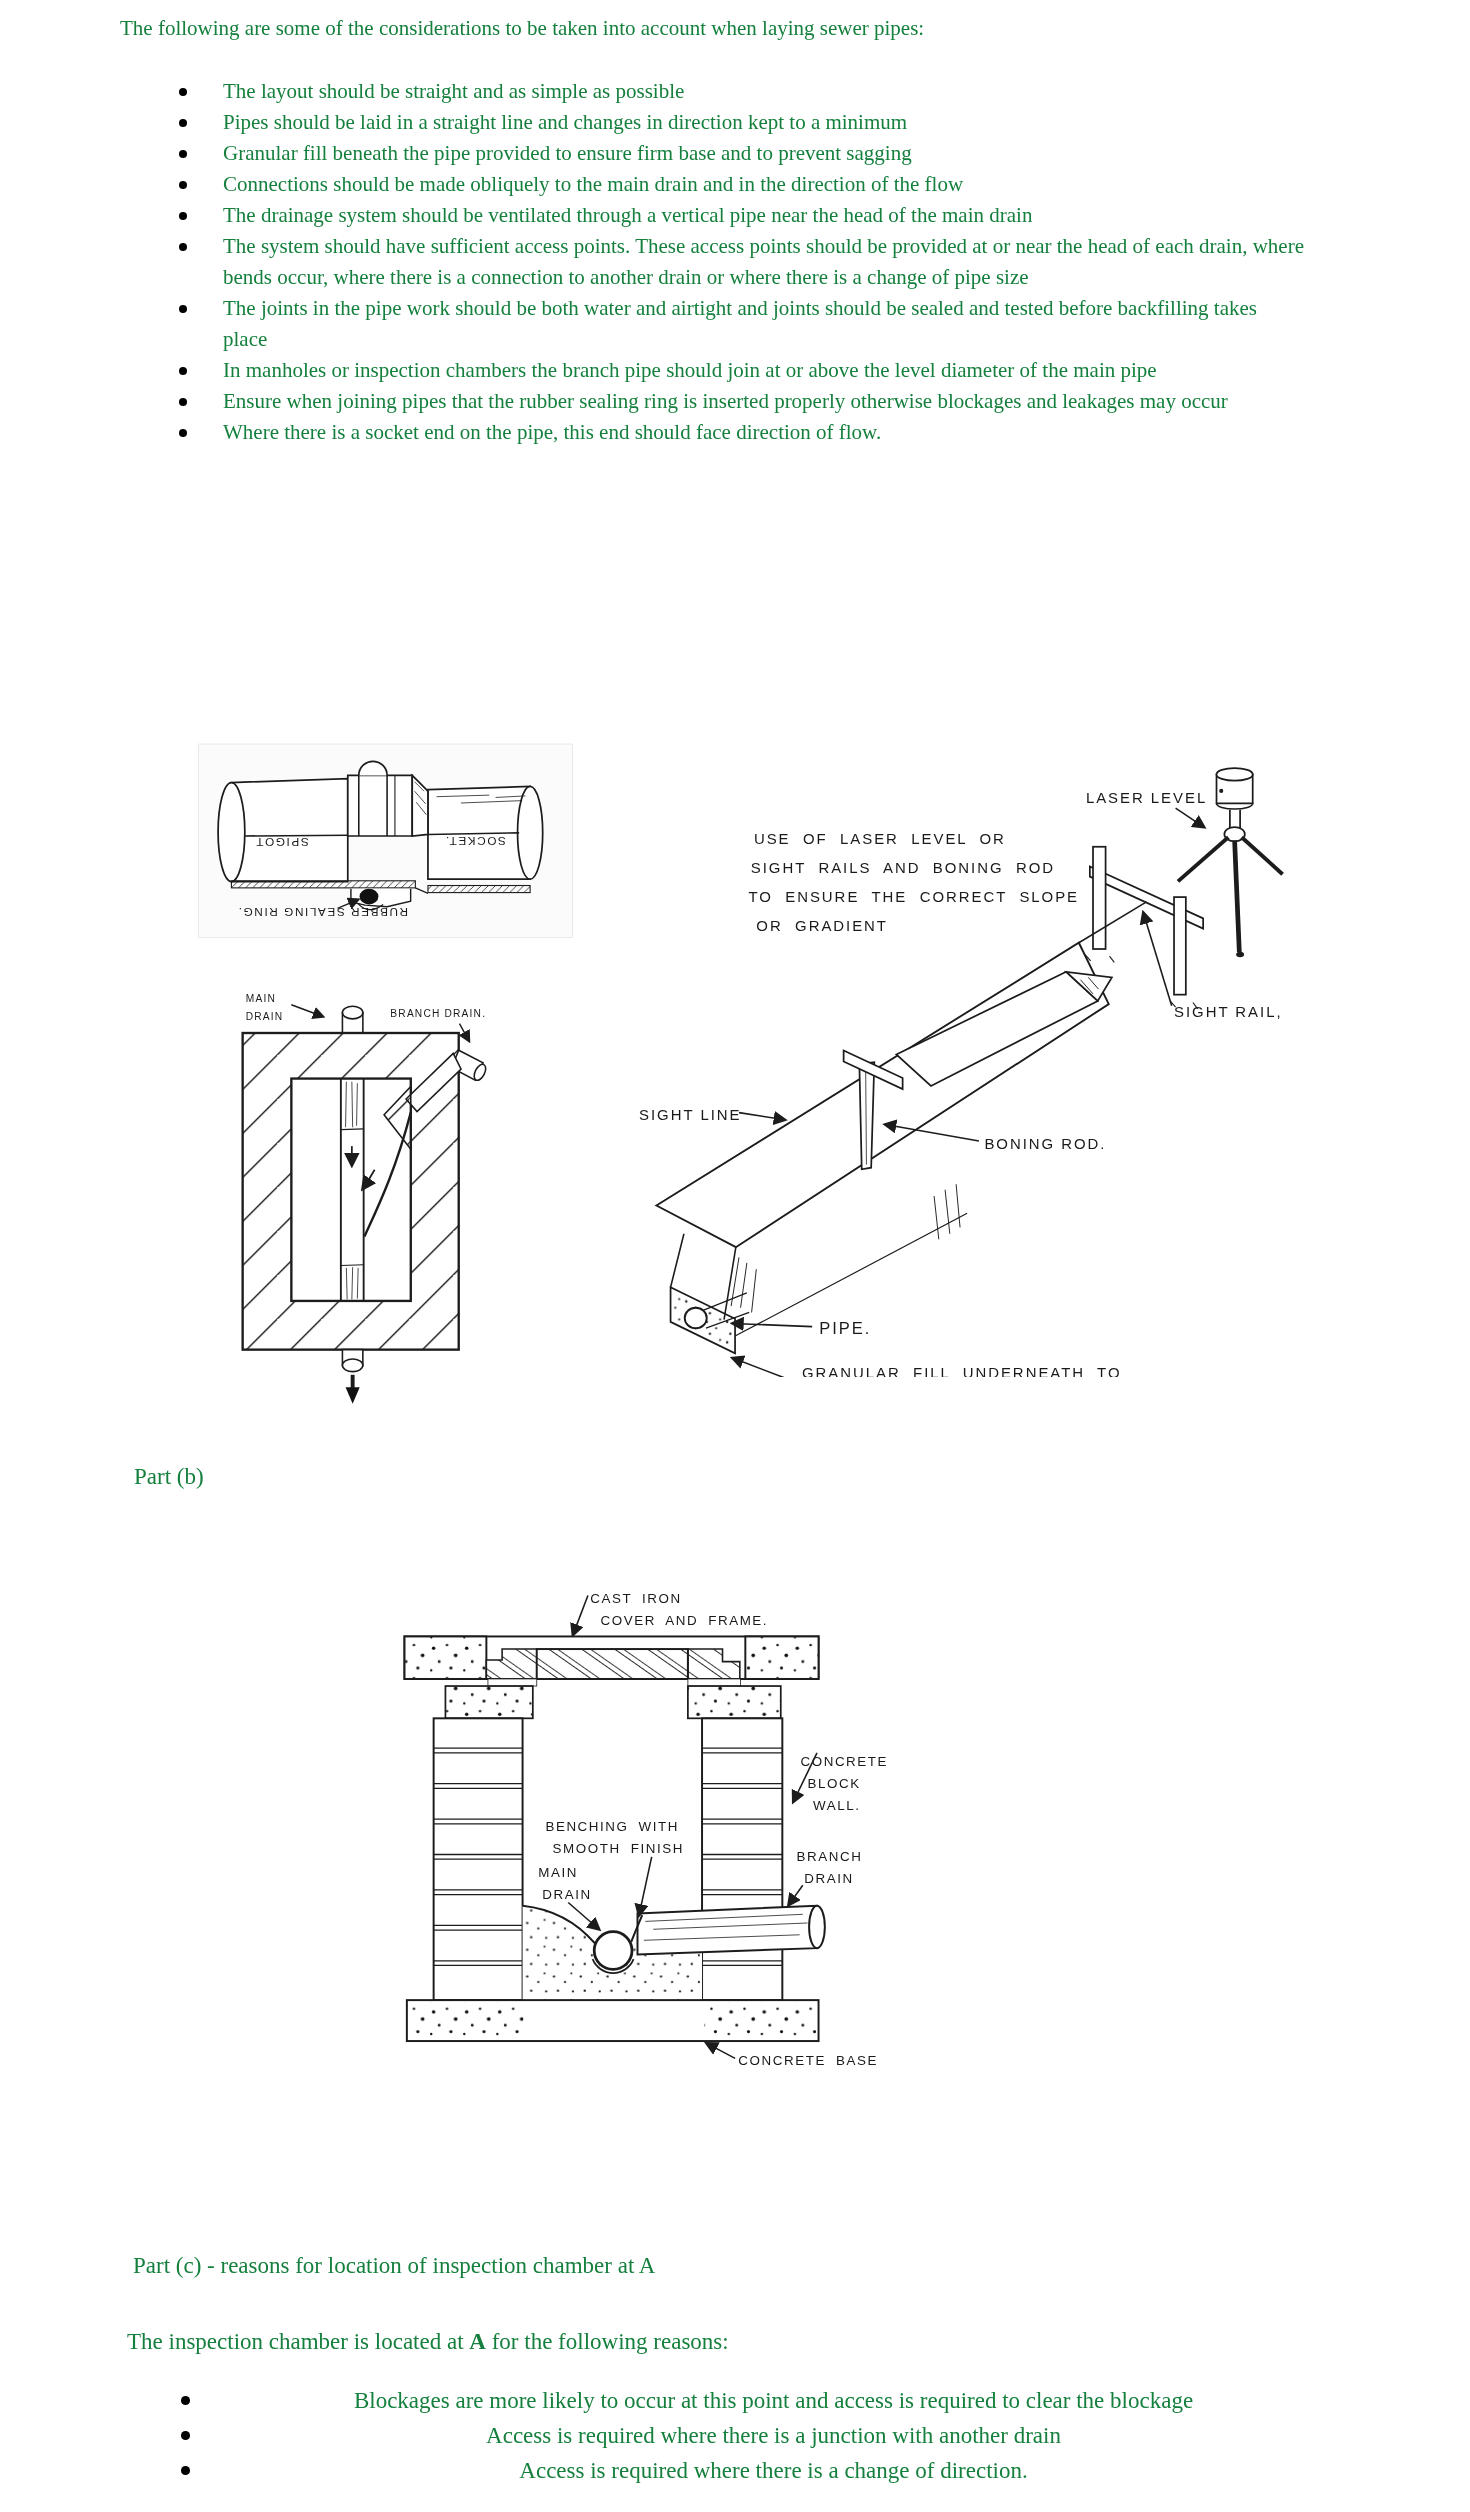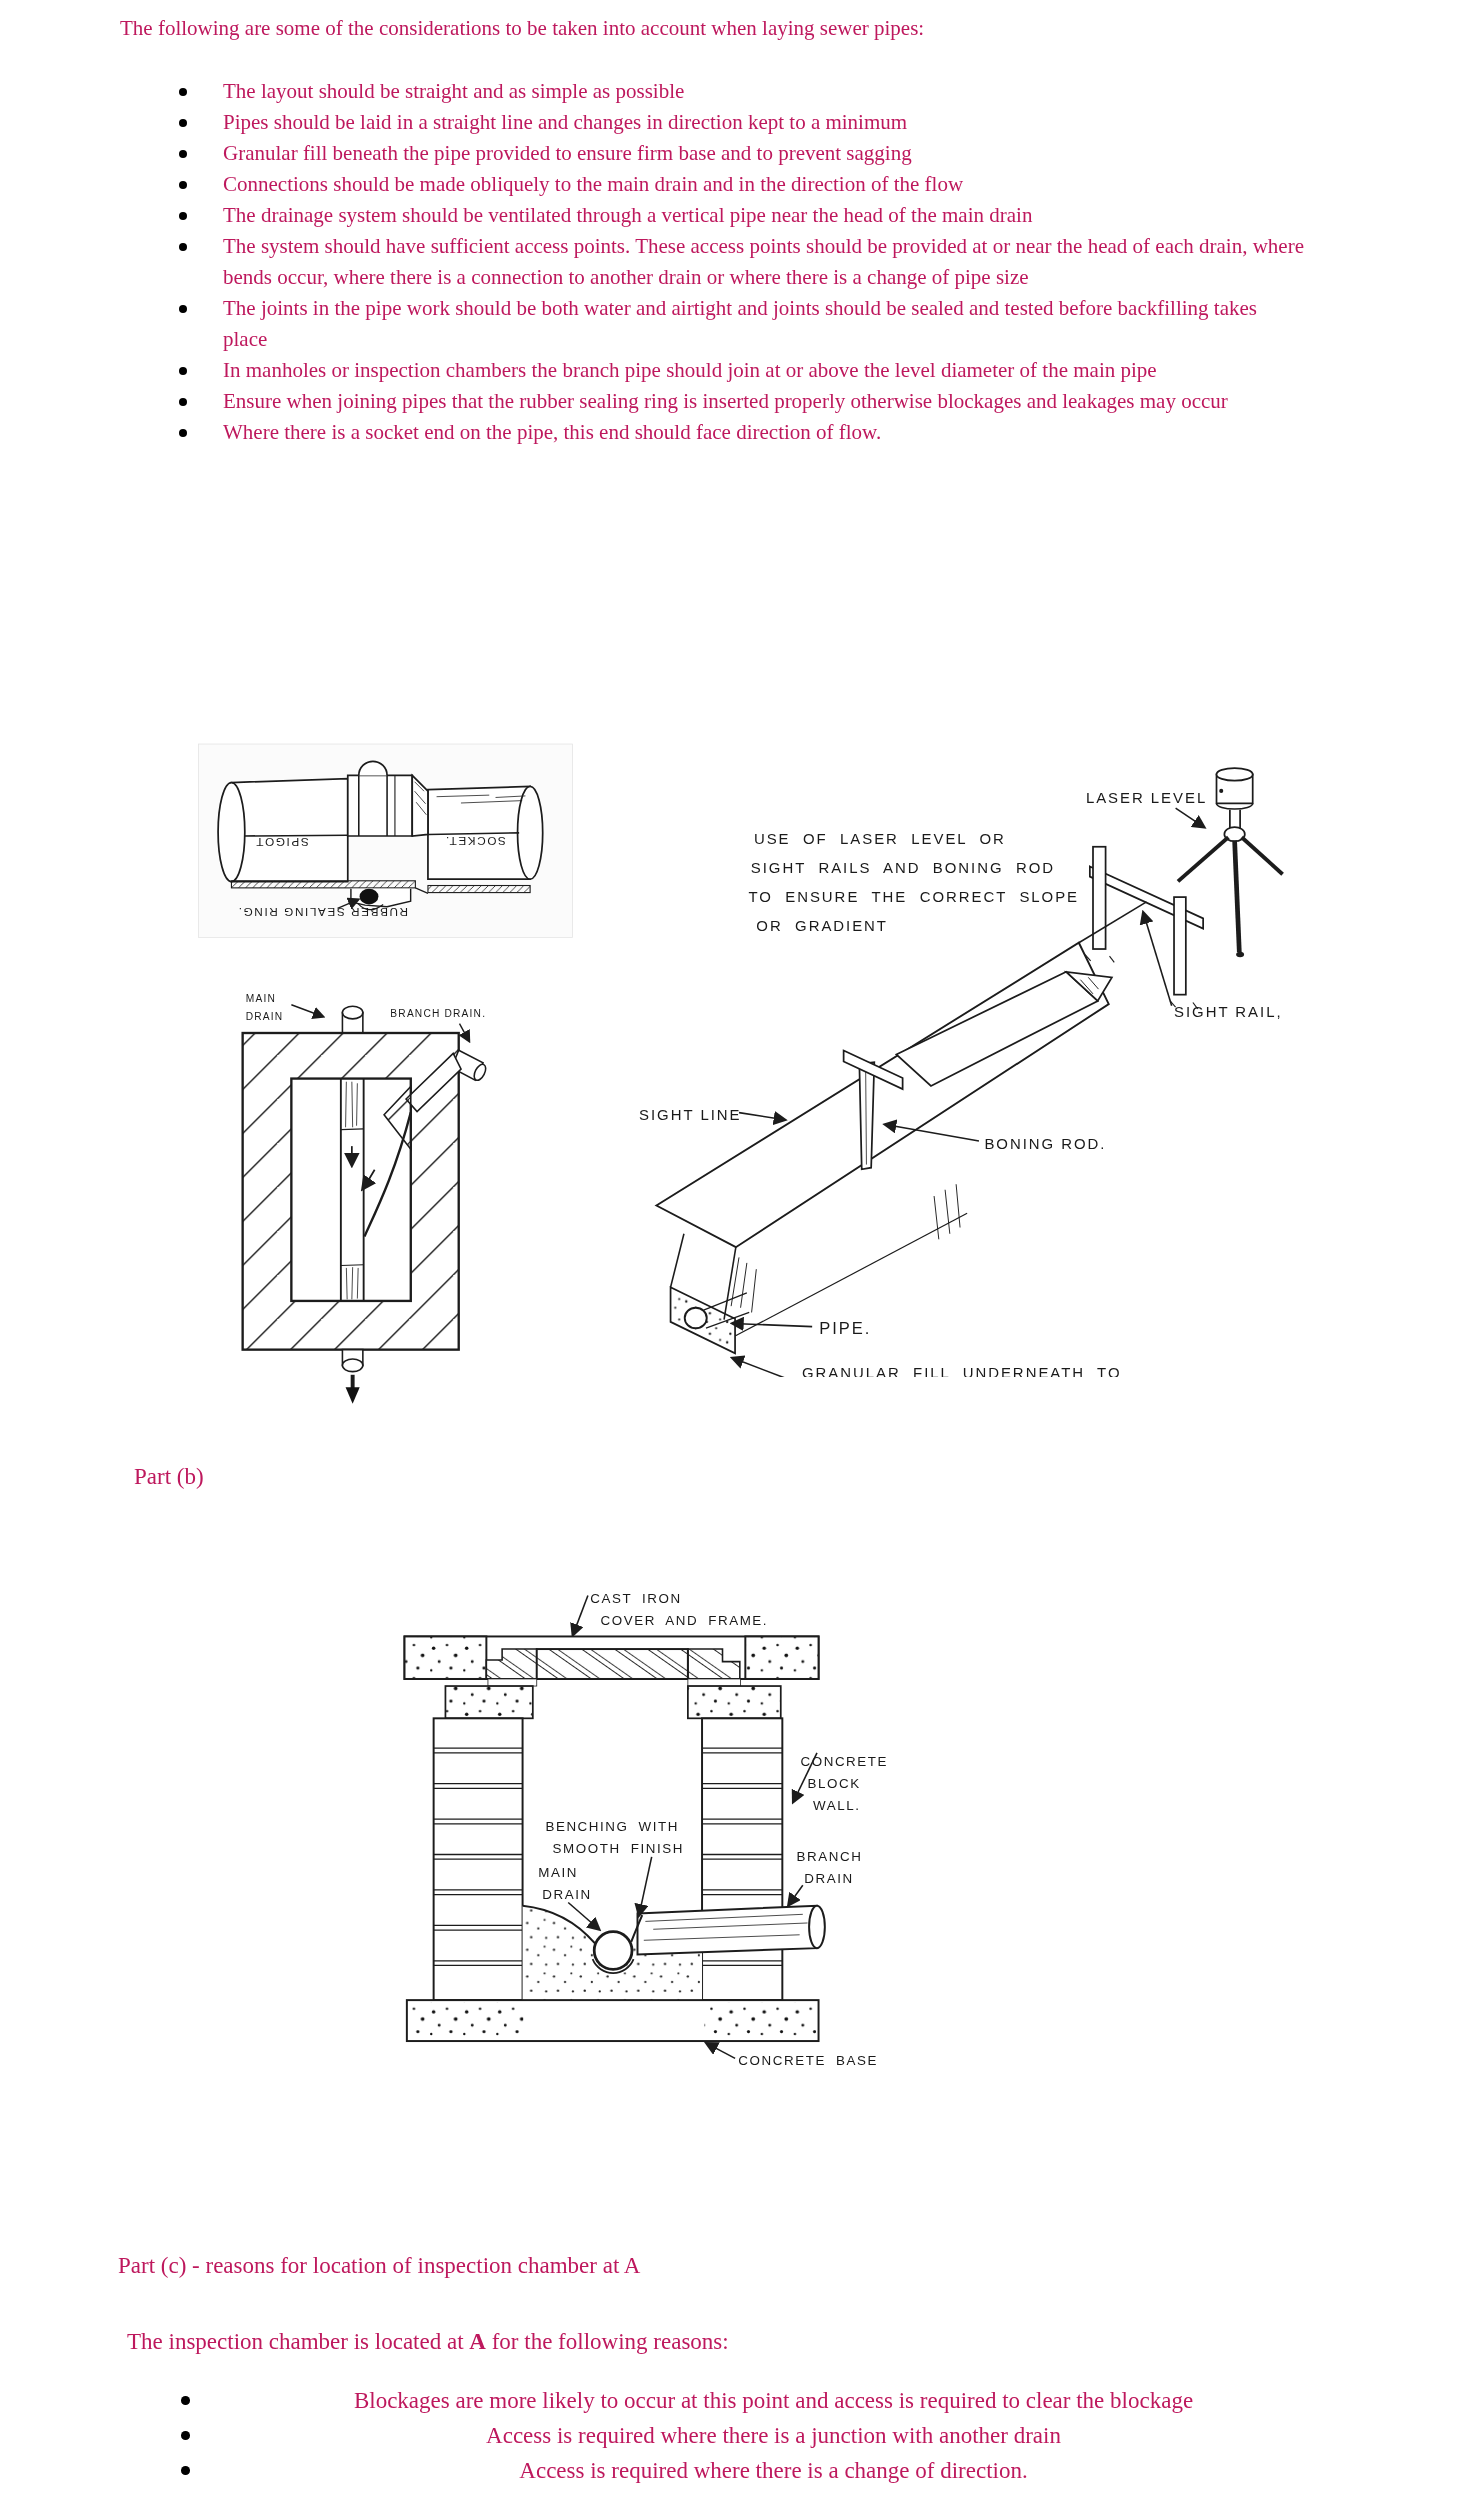--- a/index.html
+++ b/index.html
@@ -1,17 +1,17 @@
 <!DOCTYPE html>
 <html style="font-size:12.6px"><head>
 <meta charset="utf-8">
 <style>
   html,body{margin:0;padding:0;background:#fff;}
   .page{position:relative;width:1321px;height:2512px;background:#ffffff;overflow:hidden;
-        font-family:"Liberation Serif",serif;color:#be185d;}
+        font-family:"Liberation Serif",serif;color:#15803d;}
   .intro{position:absolute;left:120px;top:13.4px;width:1164px;font-size:21px;line-height:31px;}
   ul.blist{position:absolute;left:134px;top:76px;width:1172px;margin:0;padding:0;list-style:none;
            font-size:21px;line-height:31px;}
   ul.blist li{position:relative;padding-left:89px;margin:0;width:1082px;}
   ul.blist li::before{content:"";position:absolute;left:45px;top:11.8px;width:7.9px;height:7.9px;
            border-radius:50%;background:#000;}
   .heading{position:absolute;left:134px;font-size:23px;font-weight:normal;line-height:27px;}
   .h-c{left:118px;}
   .intro2{position:absolute;left:118px;top:2316px;width:1180px;font-size:23px;line-height:33px;}
   ul.blist2{position:absolute;left:134px;top:2383px;width:1196px;margin:0;padding:0;list-style:none;
@@ -339,21 +339,21 @@
     <text class="hand" x="224" y="425" font-size="17" letter-spacing="2">MAIN</text>
     <text class="hand" x="229" y="453" font-size="17" letter-spacing="2">DRAIN</text>
     <line class="ink" stroke-width="2" x1="262" y1="458" x2="301" y2="492" marker-end="url(#ar4)"></line>
     <text class="hand" x="552" y="405" font-size="17" letter-spacing="2">BRANCH</text>
     <text class="hand" x="562" y="433" font-size="17" letter-spacing="2">DRAIN</text>
     <line class="ink" stroke-width="2" x1="560" y1="436" x2="542" y2="461" marker-end="url(#ar4)"></line>
     <text class="hand" x="478" y="665" font-size="17" letter-spacing="2" word-spacing="6">CONCRETE BASE</text>
     <line class="ink" stroke-width="2" x1="474" y1="656" x2="438" y2="637" marker-end="url(#ar4)"></line>
   </svg>
 
-  <div class="heading h-c" style="top:2252px;">Part (c) - reasons for location of inspection chamber at A</div>
+  <div class="heading h-c" style="top:2252px;margin-left:15px;">Part (c) - reasons for location of inspection chamber at A</div>
 
   <p class="intro2" style="margin:9px;">
     <span>The inspection chamber is located at </span><b>A</b><span> for the following reasons:</span>
   </p>
 
   <ul class="blist2">
     <li>Blockages are more likely to occur at this point and access is required to clear the blockage</li>
     <li>Access is required where there is a junction with another drain</li>
     <li>Access is required where there is a change of direction.</li>
   </ul>

